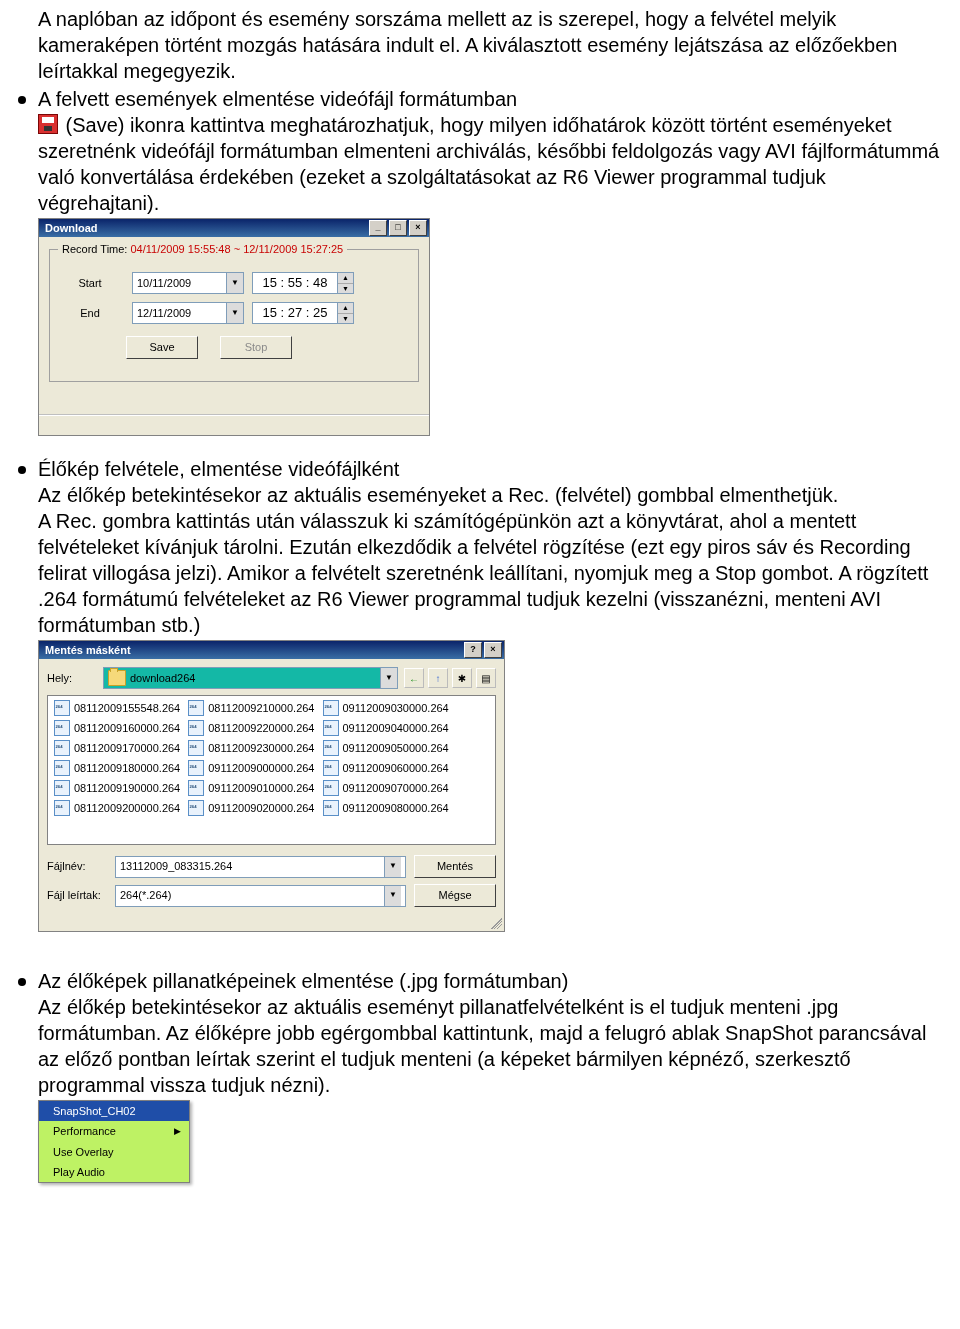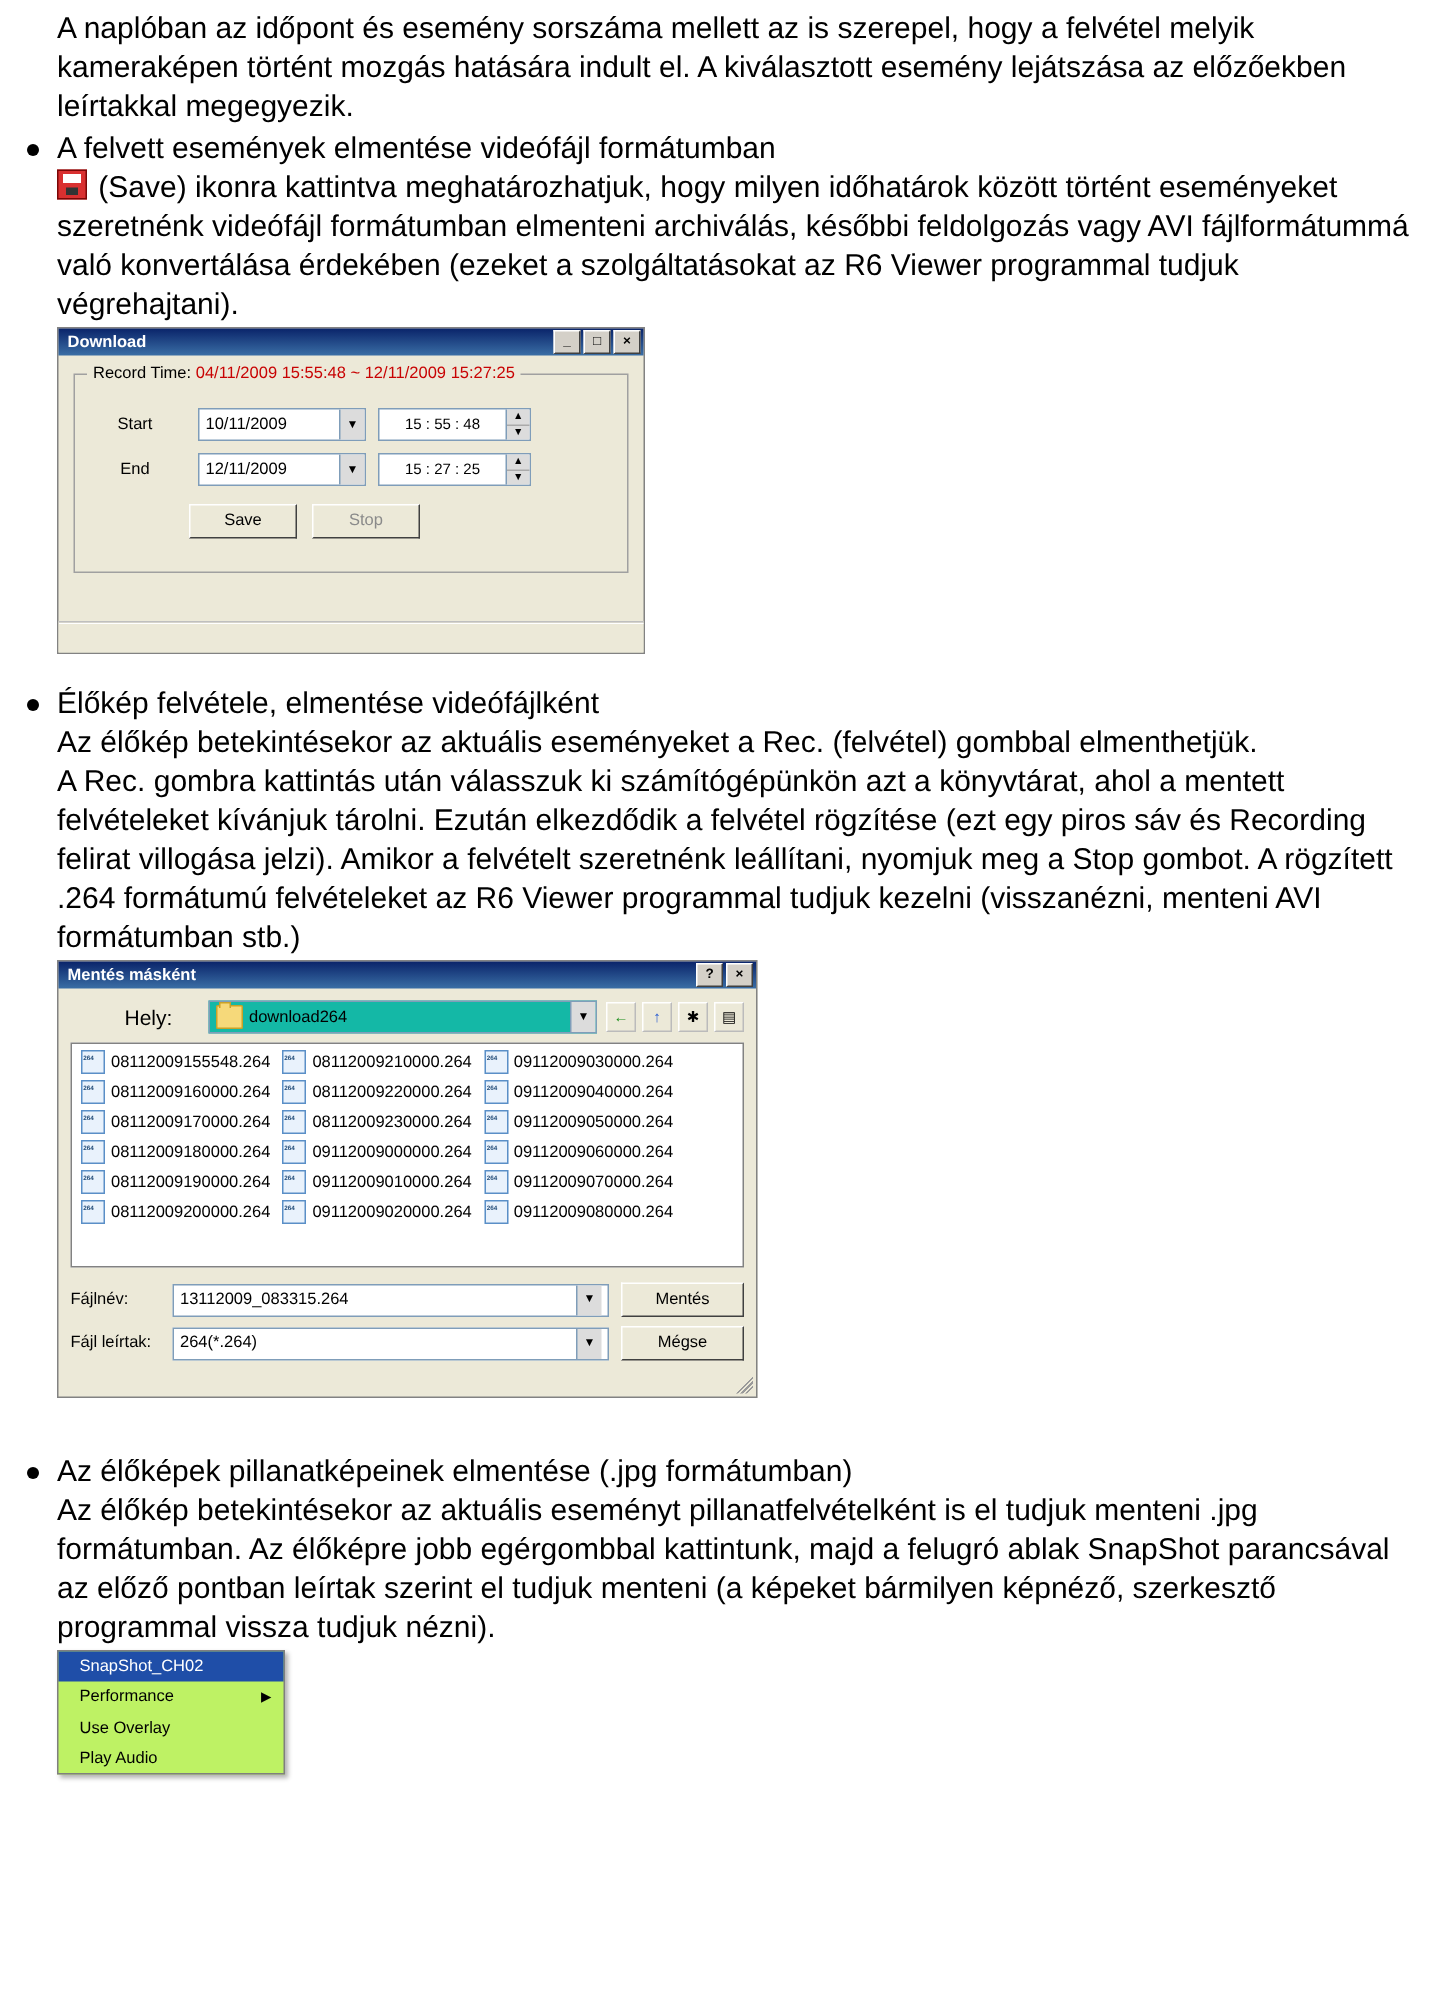--- a/index.html
+++ b/index.html
@@ -66,38 +66,38 @@
   }
   .date-combo .dc-val { flex: 1; padding: 0 4px; font-size: 11px; }
   .dc-btn {
     width: 16px; height: 100%; background: #dcdcdc; border-left: 1px solid #7f9db9;
     display: flex; align-items: center; justify-content: center; font-size: 8px;
   }
   .time-spin {
     display: flex; align-items: center; border: 1px solid #7f9db9; background: #fff;
     height: 20px; width: 100px;
   }
-  .time-spin .ts-val { flex: 1; font-size: 10px; text-align: center; }
+  .time-spin .ts-val { flex: 1; font-size: 13px; text-align: center; }
   .spin-btns { display: flex; flex-direction: column; width: 15px; height: 100%; border-left: 1px solid #7f9db9;}
   .spin-btns div { flex:1; background:#dcdcdc; font-size:7px; text-align:center; line-height:9px; border-bottom:1px solid #aaa;}
   .spin-btns div:last-child{border-bottom:none;}
   .btn {
     height: 21px; padding: 0 10px; background: #ece9d8; border: 1px solid #404040;
     border-top-color: #fff; border-left-color: #fff; font-size:11px; display:inline-flex;
     align-items:center; justify-content:center; min-width: 50px;
   }
   .btn.disabled { color: #8a8a8a; }
-  .btn-row { display:flex; gap:10px; margin-top:12px; margin-left: 66px;}
+  .btn-row { display:flex; gap:22px; margin-top:12px; margin-left: 66px;}
   .dlg-status { height: 20px; border-top: 1px solid #bfbfbf; background:#ece9d8; margin-top:4px; box-shadow: inset 0 1px 0 #fff;}
 
   
   .dlg2 { width: 465px; }
   .dlg2 .dlg-body { padding: 8px 8px 8px 8px; }
   .top-row { display:flex; align-items:center; gap:6px; margin-bottom:6px;}
-  .top-lbl { width:50px; font-size:14px;margin-left:36px;}
+  .top-lbl { width:50px; font-size:11px;}
   .folder-combo { flex:1; border:1px solid #7f9db9; background:#14b8a6; height:20px; display:flex; align-items:center;}
   .folder-ico {
     width:16px;height:14px;margin:0 4px;background:#f6d97a;border:1px solid #c9a227;
     border-radius:1px; position:relative;
   }
   .folder-ico::before{content:"";position:absolute;top:-3px;left:1px;width:6px;height:3px;background:#f6d97a;border:1px solid #c9a227;border-bottom:none;}
   .fc-val{flex:1;font-size:11px;}
   .tool-icons{display:flex;gap:4px;align-items:center;}
   .ti{width:18px;height:18px;border:1px solid #bbb;border-top-color:#fff;border-left-color:#fff;background:#ece9d8;display:flex;align-items:center;justify-content:center;font-size:10px;}
   .ti.green{color:#1a8f1a;font-weight:700;}

